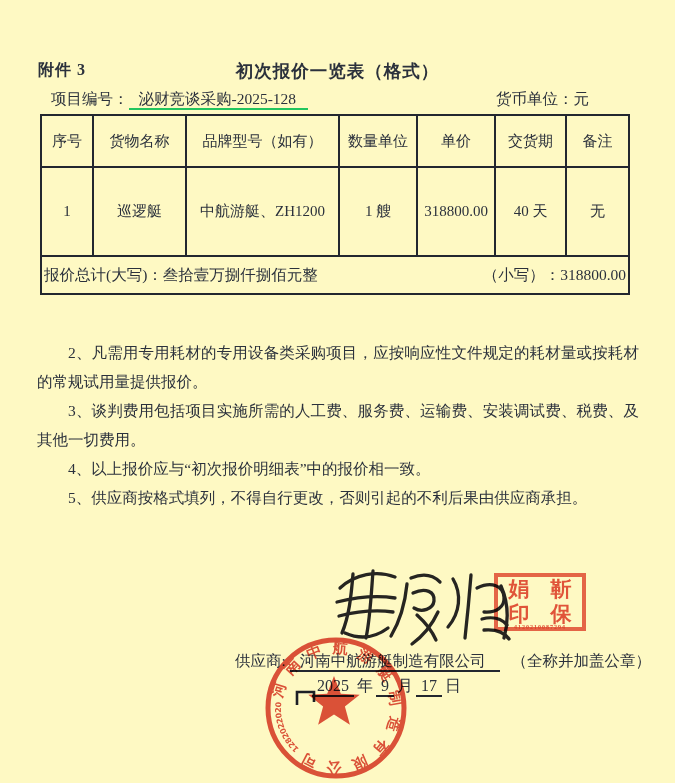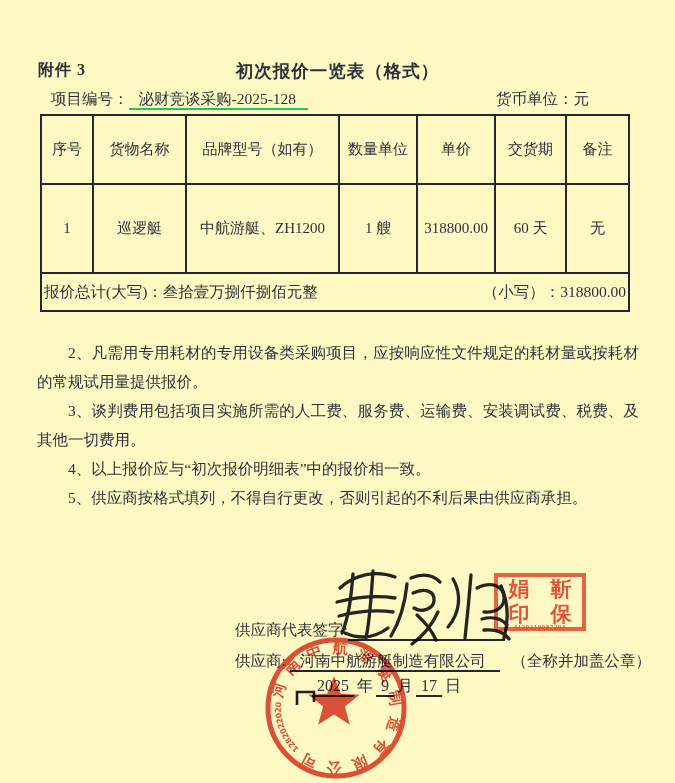--- a/index.html
+++ b/index.html
@@ -11,21 +11,21 @@
   
   .attachment{position:absolute;left:38px;top:60px;font-size:16px;font-weight:bold;letter-spacing:1px;}
   .doc-title{position:absolute;left:0;right:0;top:59px;text-align:center;font-size:17.5px;font-weight:bold;letter-spacing:1px;}
   .meta-line{position:absolute;left:51px;top:89px;font-size:15.5px;}
   .meta-project-value{border-bottom:2px solid #22c55e;padding:0 12px 1px 10px;}
   .meta-currency{position:absolute;left:496px;top:89px;font-size:15.5px;}
   
   table.quote{position:absolute;left:40px;top:114px;width:588px;border-collapse:collapse;table-layout:fixed;}
   table.quote td,table.quote th{border:2px solid #23272f;font-weight:normal;text-align:center;
     font-size:15px;padding:0 2px;word-break:break-all;}
-  tr.hdr{height:69px;padding-left:24px;}
+  tr.hdr{height:52px;padding-left:24px;}
   tr.data{height:89px;}
   tr.total{height:38px;}
   td.total-cell{padding:0 8px;}
   .total-flex{display:flex;justify-content:space-between;align-items:center;font-size:15.5px;}
   
   .notes{position:absolute;left:37px;top:338px;width:602px;font-size:15.5px;line-height:29px;text-align:justify;}
   .notes p{margin:0;text-indent:2em;}
   
   .sig-row{position:absolute;left:235px;top:620px;font-size:15.5px;display:flex;align-items:flex-end;}
   .sig-line{display:inline-block;width:157px;height:18px;border-bottom:2px solid #23272f;}
@@ -85,45 +85,41 @@
       <th>单价</th>
       <th>交货期</th>
       <th>备注</th>
     </tr>
     <tr class="data">
       <td>1</td>
       <td>巡逻艇</td>
       <td>中航游艇、ZH1200</td>
       <td>1 艘</td>
       <td>318800.00</td>
-      <td>60 天</td>
+      <td>40 天</td>
       <td>无</td>
     </tr>
     <tr class="total">
       <td colspan="7" class="total-cell">
         <div class="total-flex">
           <span>报价总计(大写)：叁拾壹万捌仟捌佰元整</span>
           <span>（小写）：318800.00</span>
         </div>
       </td>
     </tr>
   </tbody>
     </table>
 
   <div class="notes">
     <p>2、凡需用专用耗材的专用设备类采购项目，应按响应性文件规定的耗材量或按耗材的常规试用量提供报价。</p>
     <p>3、谈判费用包括项目实施所需的人工费、服务费、运输费、安装调试费、税费、及其他一切费用。</p>
     <p>4、以上报价应与“初次报价明细表”中的报价相一致。</p>
     <p>5、供应商按格式填列，不得自行更改，否则引起的不利后果由供应商承担。</p>
   </div>
 
-  <div class="sig-row">
-    <span>供应商代表签字:</span>
-    <span class="sig-line"></span>
-  </div>
 
   <div class="supplier-row">
     <span>供应商:</span>
     <span class="supplier-name">河南中航游艇制造有限公司</span>
     <span class="supplier-suffix">（全称并加盖公章）</span>
   </div>
 
   <div class="date-row">
     <span class="date-num">2025</span><span class="date-unit">年</span><span class="date-num">9</span><span class="date-unit">月</span><span class="date-num">17</span><span class="date-unit">日</span>
   </div>

